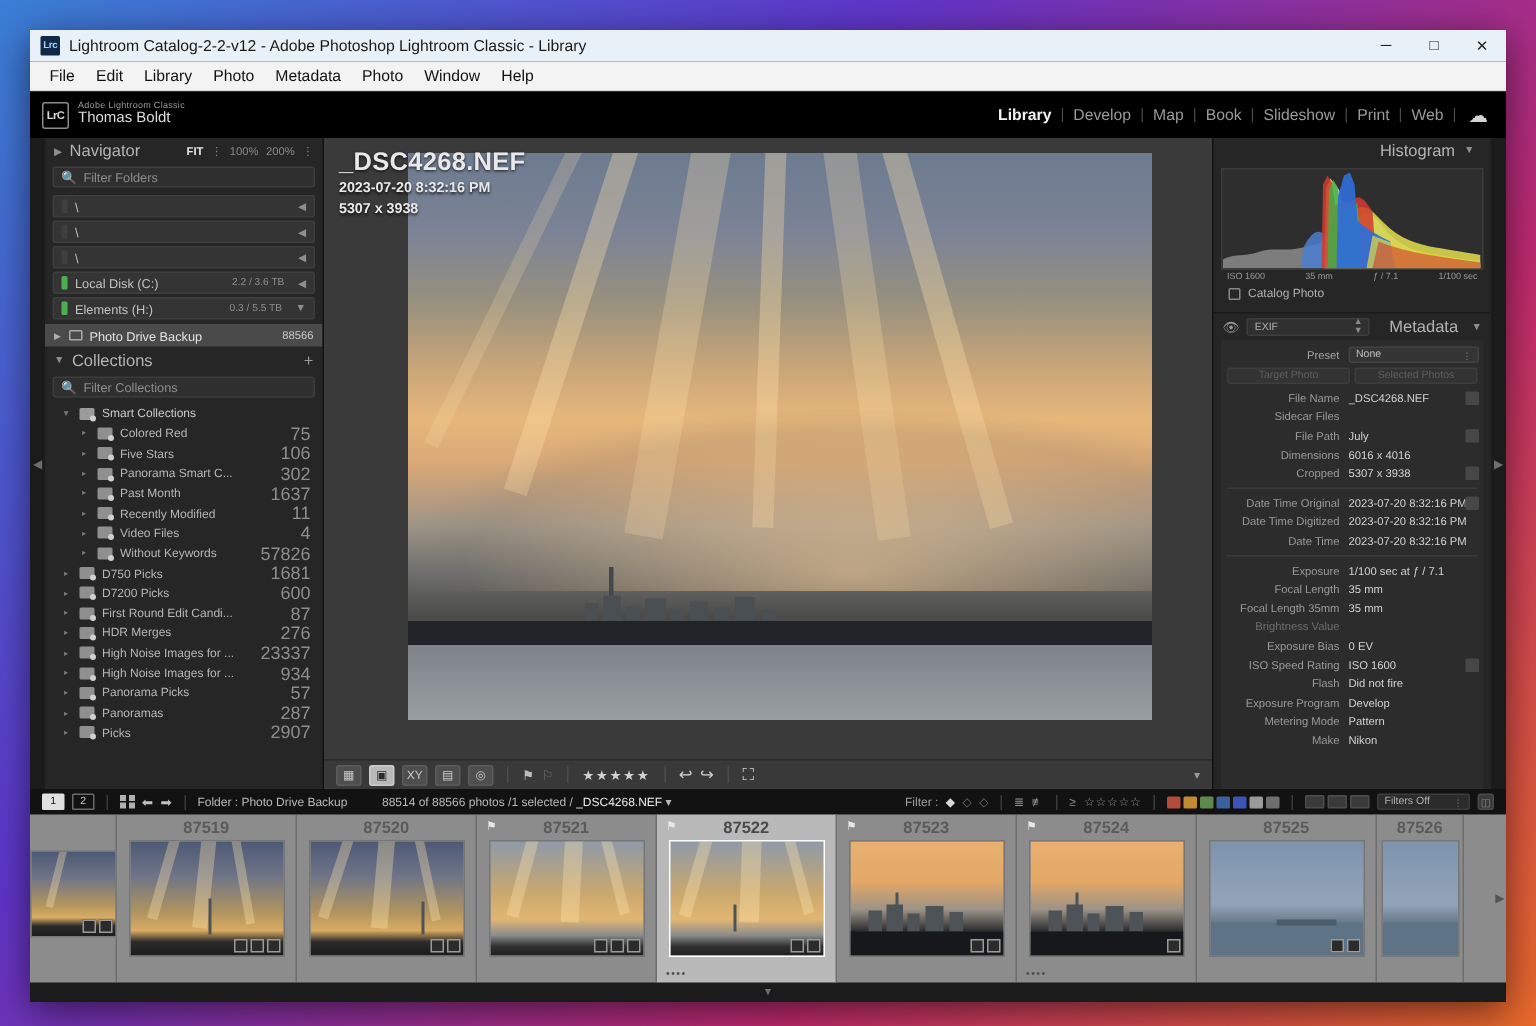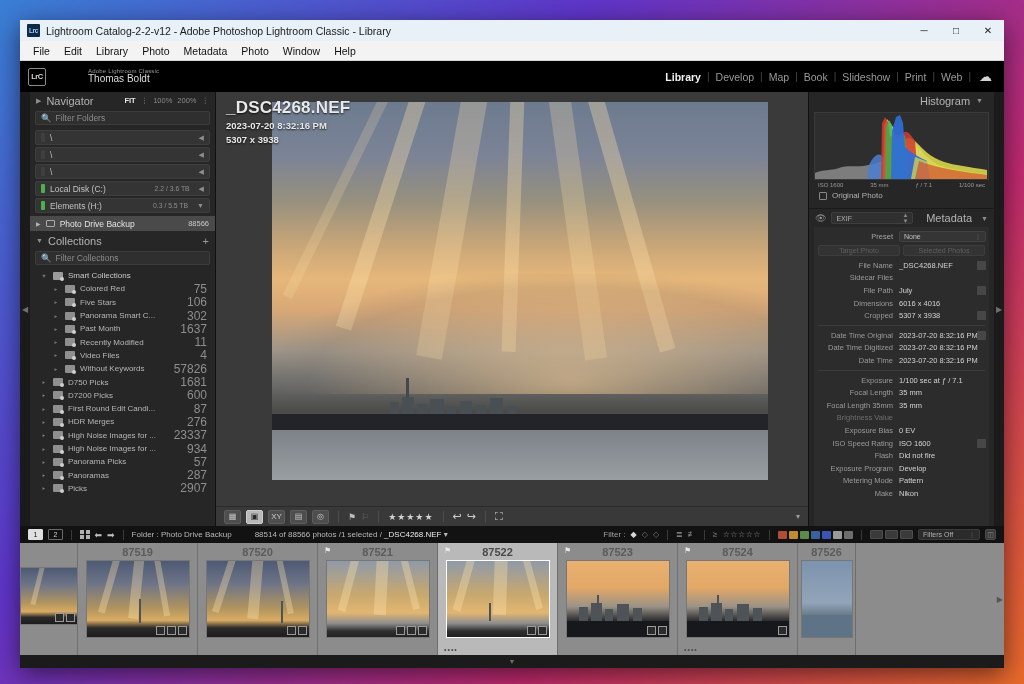--- a/index.html
+++ b/index.html
@@ -43,21 +43,21 @@
   .topbar {
     height: 31px; background: #000; display: flex; align-items: center;
     padding: 0 12px 0 8px; flex: none; position: relative;
   }
   .idplate { display: flex; align-items: center; gap: 6px; }
   .idlogo {
     width: 18px; height: 18px; border: 1px solid #8c8c8c; border-radius: 2px;
     color: #d8d8d8; font-size: 7.5px; font-weight: bold; line-height: 16px;
     text-align: center; letter-spacing: -.4px;
   }
-  .idtext { line-height: 1.08; margin-left: 36px; }
+  .idtext { line-height: 1.08; }
   .idtext .l1 { font-size: 6px; color: #9a9a9a; letter-spacing: .2px; }
   .idtext .l2 { font-size: 10px; color: #dcdcdc; }
   .modules { margin-left: auto; display: flex; align-items: center; font-size: 10.5px; }
   .modules a { color: #9a9a9a; padding: 0 6px; text-decoration: none; }
   .modules a.active { color: #f2f2f2; font-weight: bold; }
   .modsep { color: #4a4a4a; font-size: 10px; }
   .cloudicon { margin-left: 8px; color: #d4d4d4; font-size: 13px; }
 
   .body { flex: 1; display: flex; min-height: 0; }
 
@@ -603,21 +603,21 @@
               </svg>
             </div>
             <div class="histolabels">
               <span>ISO 1600</span>
               <span>35 mm</span>
               <span>ƒ / 7.1</span>
               <span>1/100 sec</span>
             </div>
             <div class="origphoto">
               <span class="chk"></span>
-              <span>Original Photo</span>
+              <span>Catalog Photo</span>
             </div>
           </div>
           <div class="sectiondiv"></div>
 
           <div class="metahd">
             <span class="eye">👁</span>
             <span class="selbox">
               <span>EXIF</span>
               <span class="stepper">▲<br>▼</span>
             </span>
@@ -888,20 +888,32 @@
               <div class="tbld" style="left:66px;width:9px;height:13px;bottom:16px;"></div>
               <div class="tbld" style="left:30px;width:2px;height:26px;bottom:16px;"></div>
               <div style="position:absolute;left:0;right:0;bottom:0;height:16px;background:#16181c;"></div>
               <div class="badges">
                   <i></i>
                 </div>
             </div>
             <span class="dots">••••</span>
           </div>
 
+          <div class="cell">
+            <div class="num">87525</div>
+            <div class="thumb">
+              <div class="sc sc-d"></div>
+              <div style="position:absolute;left:0;right:0;bottom:0;height:22px;background:#5f7387;"></div>
+              <div style="position:absolute;left:44px;bottom:20px;width:40px;height:4px;background:#4c5d6d;"></div>
+              <div class="badges">
+                  <i></i>
+                  <i></i>
+                </div>
+            </div>
+          </div>
 
           <div class="cell partial">
             <div class="num">87526</div>
             <div class="thumb" style="width:52px;">
               <div class="sc sc-d"></div>
               <div style="position:absolute;left:0;right:0;bottom:0;height:22px;background:#5f7387;"></div>
             </div>
           </div>
           <span class="stripnav">▶</span>
         </div>

